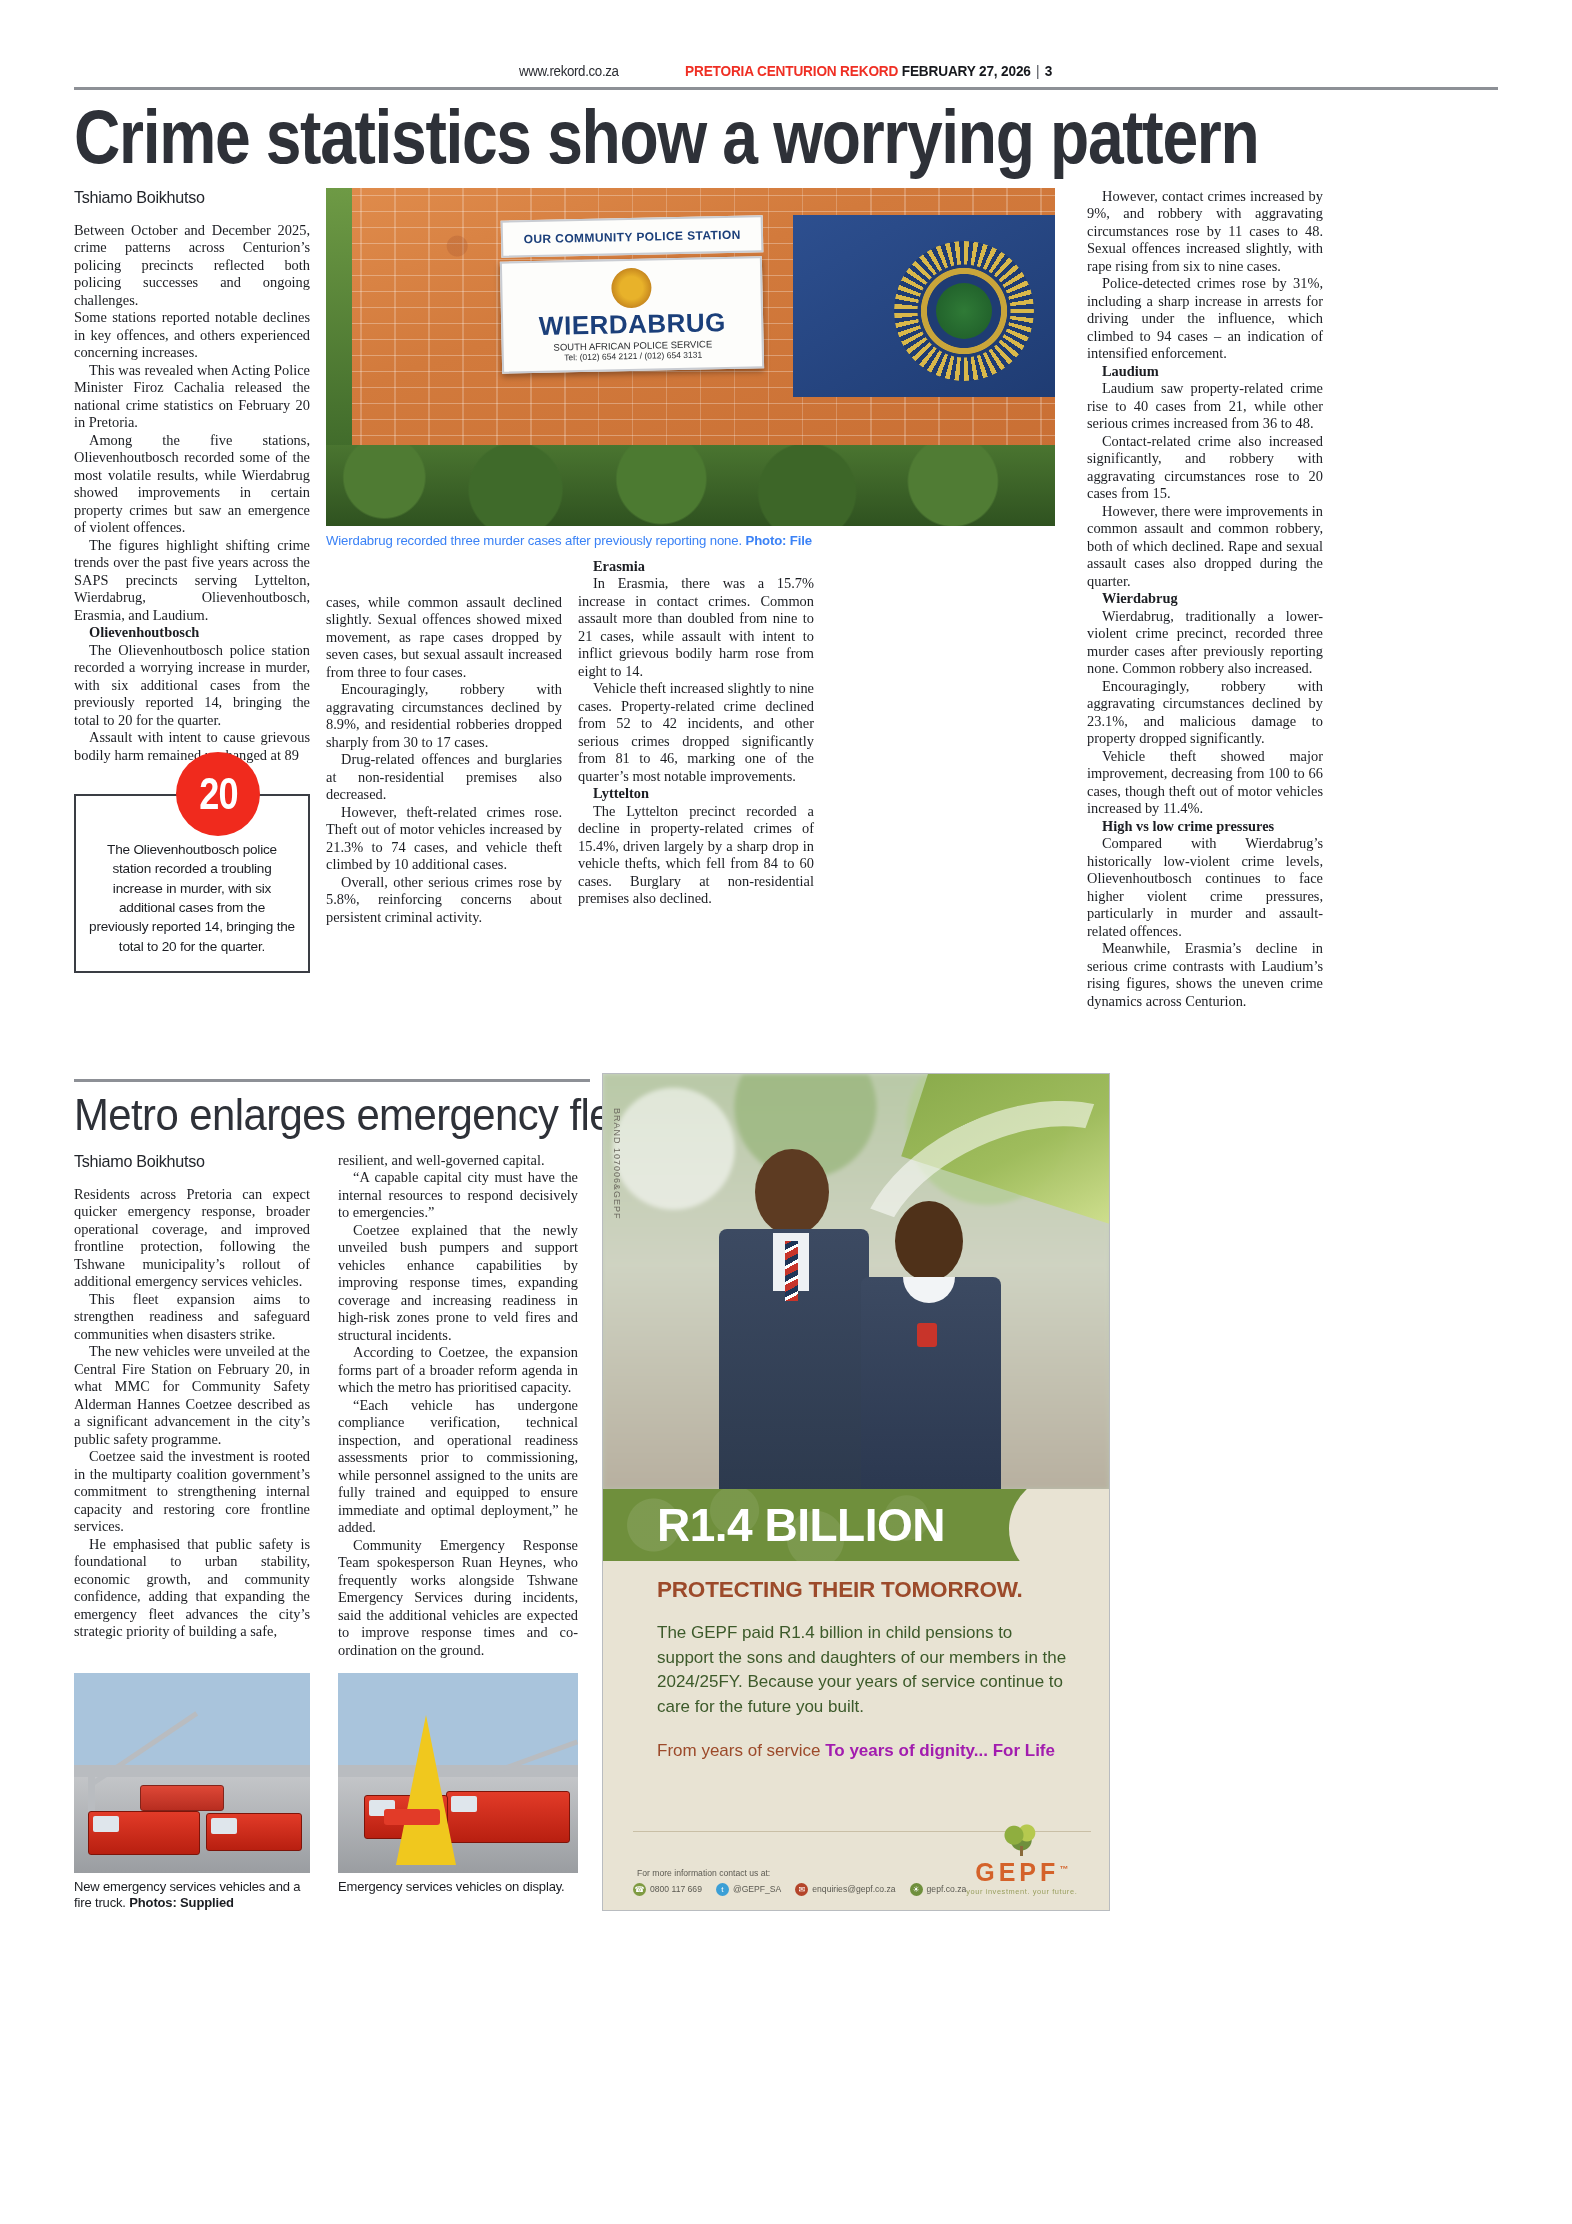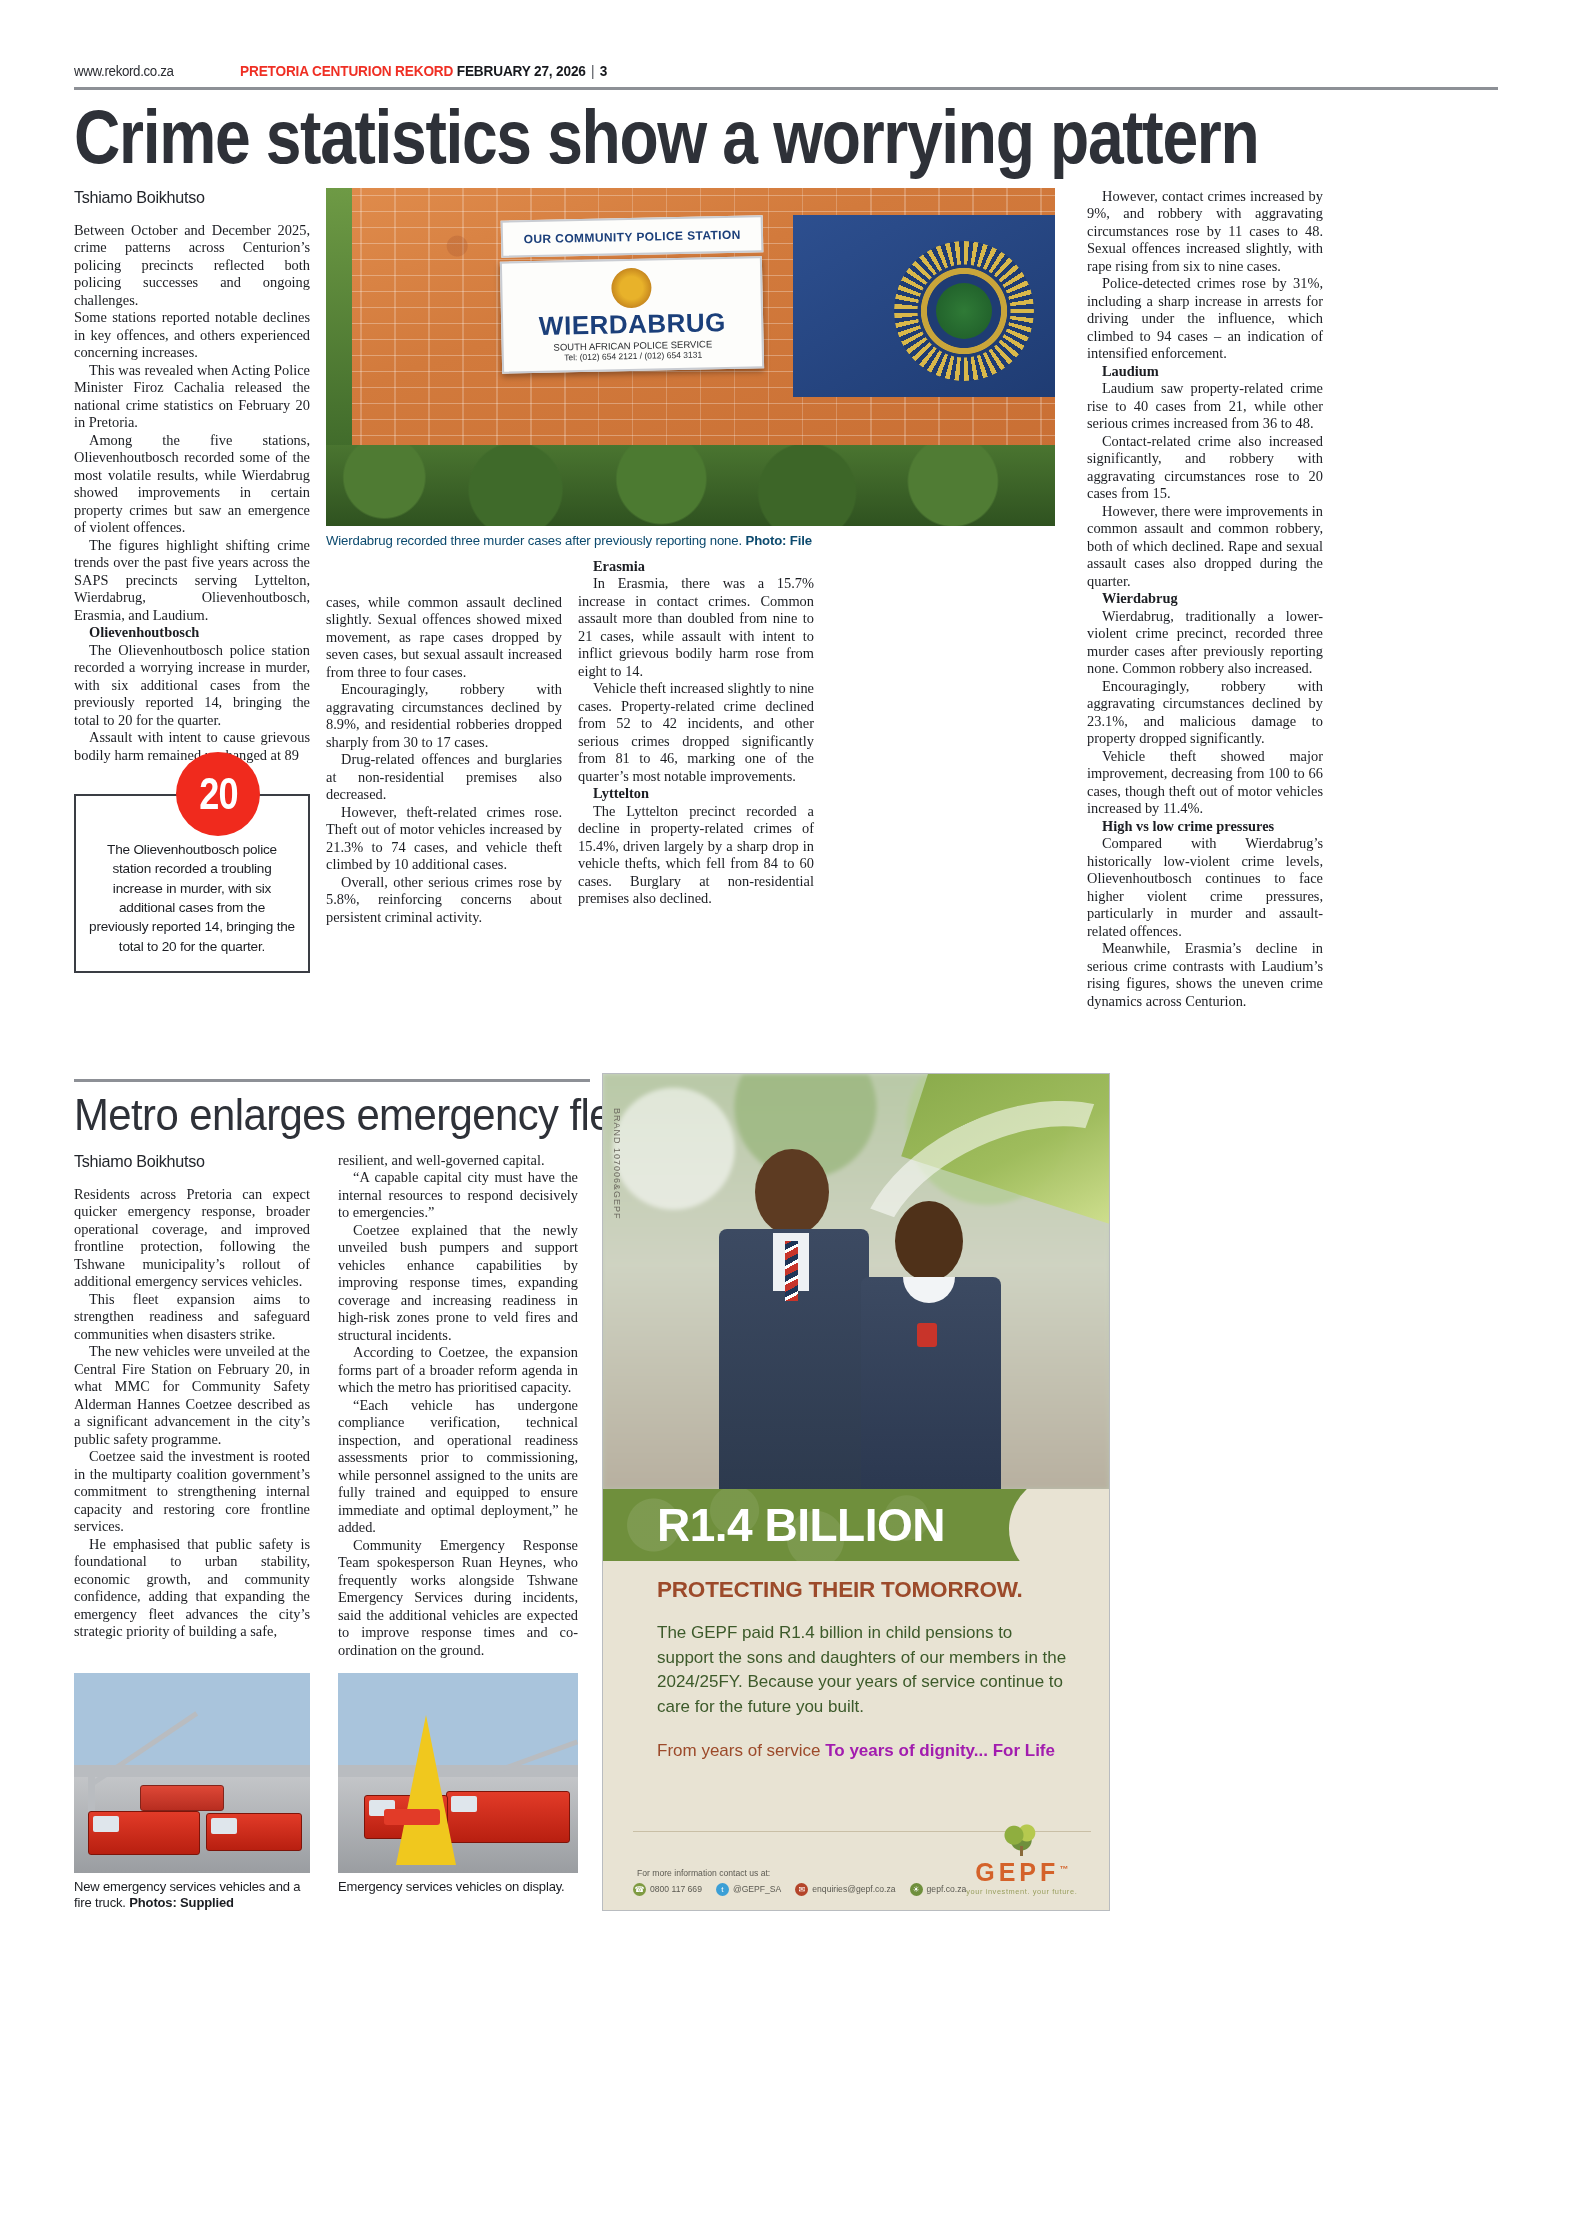--- a/index.html
+++ b/index.html
@@ -7,21 +7,21 @@
     width: 1572px; height: 2224px;
     background: #ffffff;
     font-family: "Liberation Serif", serif;
     color: #1b1d22;
     overflow: hidden;
   }
   .page { position: relative; width: 1572px; height: 2224px; padding: 0 74px; }
 
   
   .masthead {
-    display: flex; align-items: flex-end; justify-content: flex-start;
+    display: flex; align-items: flex-end; justify-content: center;
     padding-top: 62px; padding-bottom: 7px;
   }
   .site-url {
     font-family: "Liberation Sans", sans-serif;
     font-size: 15.5px; color: #2b2d33; letter-spacing: -0.4px;
     transform: scaleX(0.86); transform-origin: left bottom;
   }
   .folio {
     font-family: "Liberation Sans", sans-serif;
     font-size: 15.5px; font-weight: bold; color: #16181d;
@@ -67,21 +67,21 @@
   .photo-block { width: 745px; }
   .c4 { width: 252px; padding-left: 16px; }
 
   .photo {
     width: 729px; height: 338px;
     position: relative; overflow: hidden;
     background: #c0743a;
   }
   .photo-caption {
     font-family: "Liberation Sans", sans-serif;
-    font-size: 13.2px; color: #0c4a6e; padding-top: 7px; line-height: 1.2;
+    font-size: 13.2px; color: #3b82f6; padding-top: 7px; line-height: 1.2;
     letter-spacing: -0.15px;
   }
   .photo-caption b { font-weight: bold; }
 
   .art1-lower { display: flex; padding-top: 9px; }
   .c2 { width: 252px; padding-right: 16px; margin-top: 36px; }
   .c3 { width: 252px; padding-left: 0px; padding-right:16px;}
 
   
   .ph-sky { position:absolute; inset:0; background:linear-gradient(#7ba7cf,#a8c6df); }

